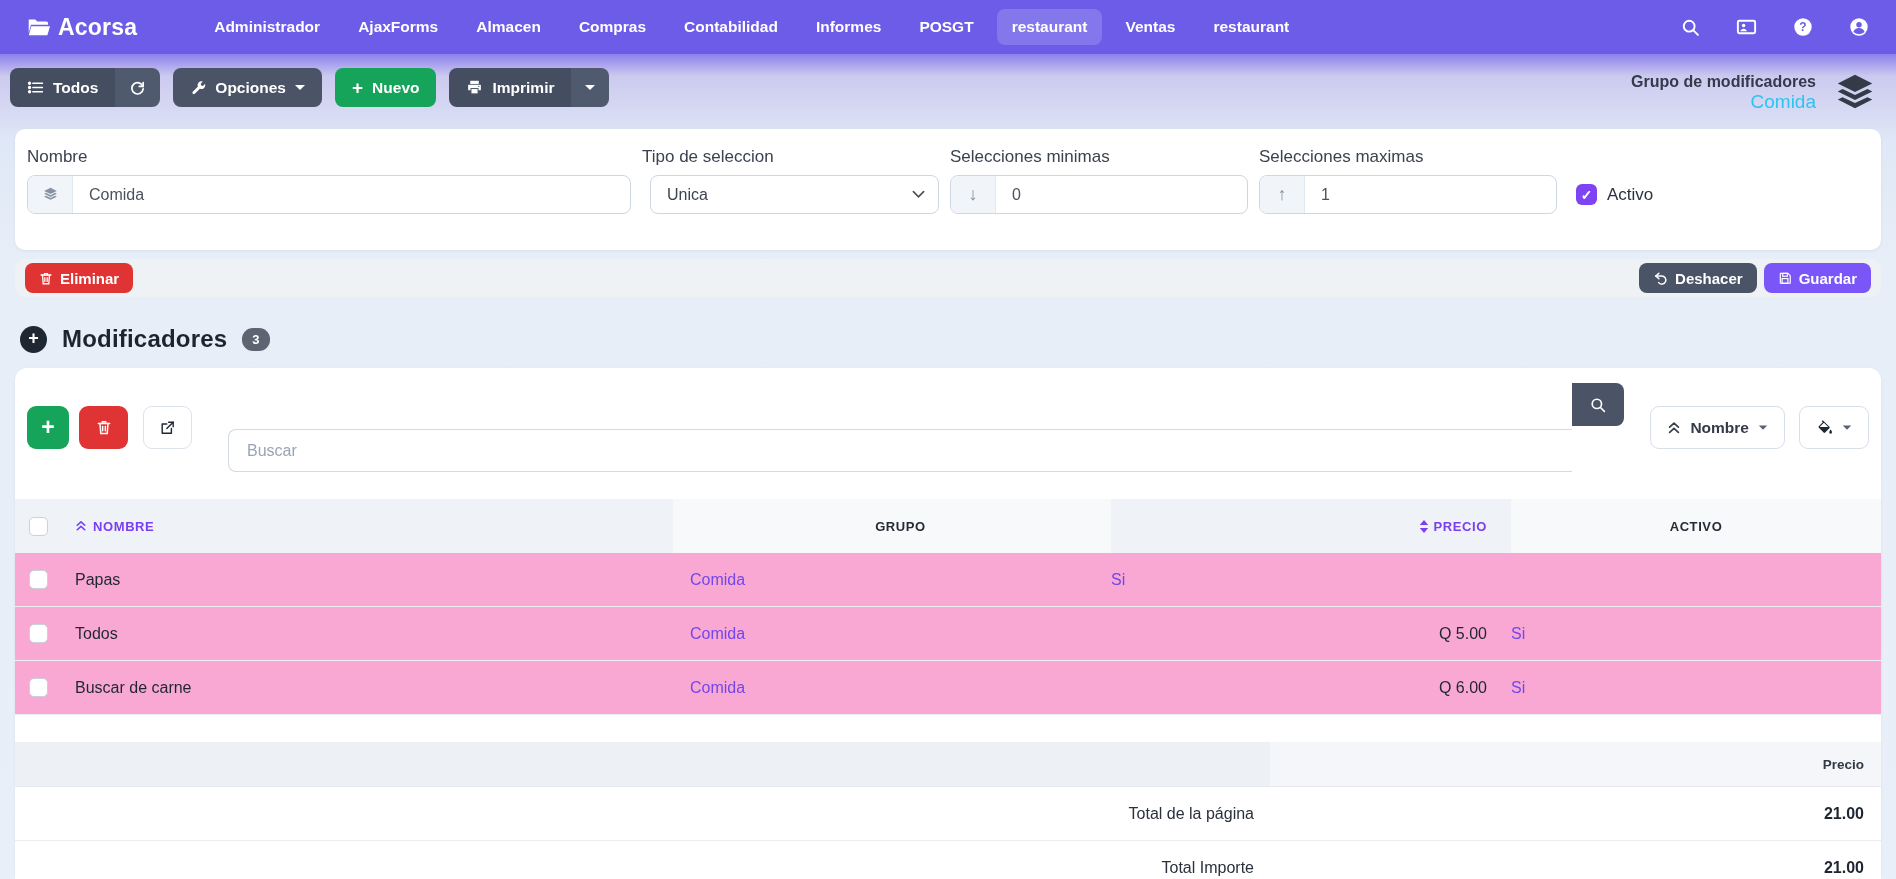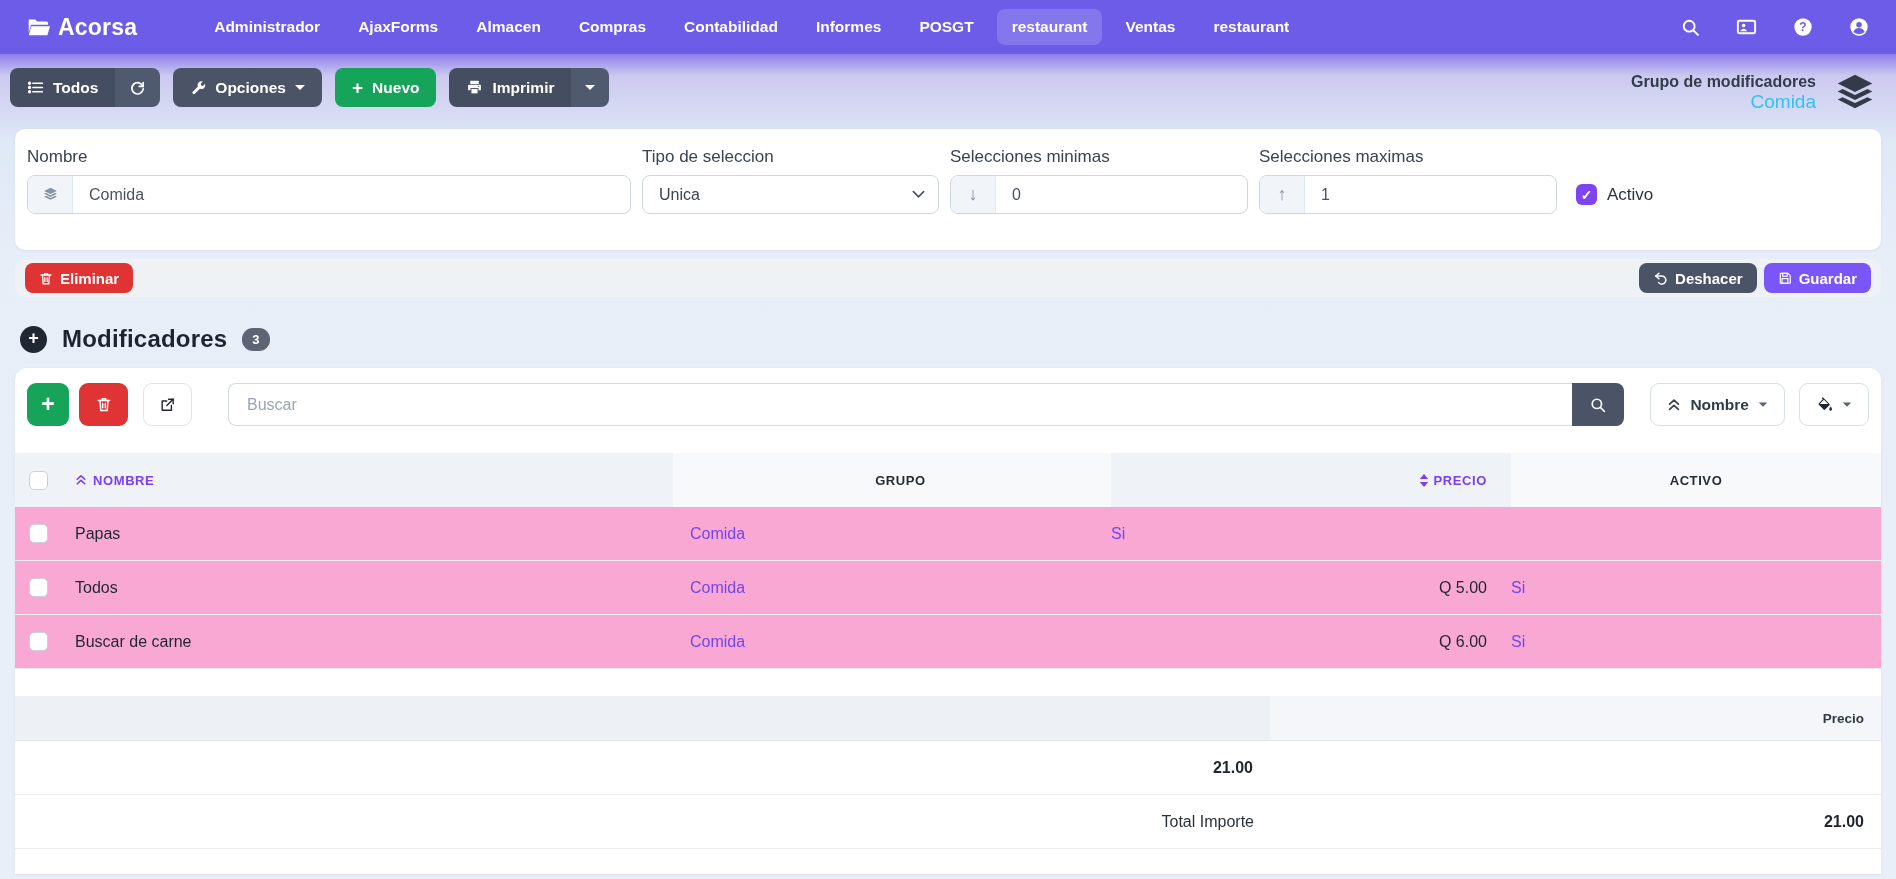--- a/index.html
+++ b/index.html
@@ -40,21 +40,21 @@
   
   .form-card { margin:13px 15px 0; background:#fff; border-radius:10px; padding:18px 12px 36px; box-shadow:0 1px 3px rgba(25,39,70,.07); }
   .form-row { display:flex; gap:11px; align-items:flex-end; }
   .field { display:flex; flex-direction:column; }
   .field label { font-size:17px; color:#3a4350; margin-bottom:8px; }
   .f-nombre { width:604px; } .f-tipo { width:297px; } .f-min { width:298px; } .f-max { width:298px; }
   .input-group { display:flex; height:39px; border:1px solid #ced6e0; border-radius:8px; overflow:hidden; background:#fff; }
   .ig-prefix { width:45px; flex:0 0 45px; background:#f1f4f8; border-right:1px solid #e2e8ef; display:flex; align-items:center; justify-content:center; color:#8792a2; font-size:18px; }
   .input-group input { flex:1; min-width:0; border:0; outline:none; padding:0 16px; font-family:inherit; font-size:16px; color:#4a5260; background:transparent; }
   .input-yellow { background:#fcfcd6; }
-  .select-box { position:relative; height:39px; border:1px solid #ced6e0; border-radius:8px; background:#fff; display:flex; align-items:center; padding:0 38px 0 16px; font-size:16px; color:#3c4450; cursor:pointer; }
+  .select-box { position:relative; height:39px; border:1px solid #ced6e0; border-radius:8px; background:#fff; display:flex; align-items:center; padding:0 38px 0 16px; font-size:16px; color:#3c4450; cursor:pointer;margin-left:8px; }
   .select-box .chev { position:absolute; right:13px; top:14px; }
   .check-field { display:flex; align-items:center; gap:10px; margin:0 0 9px 8px; }
   .checkbox { width:21px; height:21px; border-radius:6px; background:#7e43f2; color:#fff; display:flex; align-items:center; justify-content:center; font-size:14px; font-weight:bold; cursor:pointer; }
   .check-field span.lbl { font-size:17px; color:#2c3340; }
 
   
   .action-bar { margin:9px 15px 0; background:#eff2f5; border-radius:10px; padding:4px 10px; height:38px; display:flex; align-items:center; justify-content:space-between; }
   .btn-sm { height:30px; padding:0 14px; font-size:15px; border-radius:8px; gap:7px; }
   .btn-red { background:#e03434; }
   .btn-purple { background:#7a55f7; }
@@ -67,21 +67,21 @@
   .count-badge { background:#5d6573; color:#fff; font-size:13px; font-weight:700; padding:4px 10px; border-radius:11px; }
 
   
   .table-card { margin:0 15px; background:#fff; border-radius:12px 12px 0 0; height:506px; box-shadow:0 1px 3px rgba(25,39,70,.07); }
   .grid-toolbar { display:flex; align-items:center; padding:15px 12px 13px; }
   .btn-sq { height:43px; border:0; border-radius:9px; display:inline-flex; align-items:center; justify-content:center; cursor:pointer; color:#fff; }
   .sq-plus { width:42px; background:#16a35a; font-size:23px; font-weight:bold; }
   .sq-trash { width:49px; background:#e03434; margin-left:10px; }
   .sq-export { width:49px; background:#fff; border:1px solid #dde3ea; color:#1f2733; margin-left:15px; }
   .search-wrap { display:flex; flex:1; margin-left:36px; }
-  .search-wrap input { flex:1; min-width:0; height:43px; border:1px solid #d3dae3; border-right:0; border-radius:8px 0 0 8px; padding:10px 18px; font-family:inherit; font-size:16px; color:#3c4450; outline:none; }
+  .search-wrap input { flex:1; min-width:0; height:43px; border:1px solid #d3dae3; border-right:0; border-radius:8px 0 0 8px; padding:10px 18px; font-family:inherit; font-size:16px; color:#3c4450; outline:none;margin-top:46px; }
   .search-wrap input::placeholder { color:#9aa4b2; }
   .search-go { width:52px; height:43px; border:0; border-radius:0 8px 8px 0; background:#4a5466; display:flex; align-items:center; justify-content:center; cursor:pointer; }
   .dd { height:43px; background:#fff; border:1px solid #d9dfe7; border-radius:9px; display:inline-flex; align-items:center; gap:9px; padding:0 16px; font-size:15.5px; font-weight:600; color:#333b48; cursor:pointer; }
   .dd-sort { margin-left:26px; }
   .dd-paint { margin-left:14px; }
   .dd .caret { border-top-color:#5a6372; transform:scale(.85); }
 
   .grid { font-size:16px; margin-top:14px; }
   .grow { display:grid; grid-template-columns:46px 612px 438px 400px 1fr; align-items:center; }
   .ghead { height:54px; font-size:13px; font-weight:700; letter-spacing:.6px; text-transform:uppercase; }
@@ -441,20 +441,21 @@
       </div>
     </div>
 
     <div class="gspacer"></div>
 
     <div class="gfoot-band">
       <div class="l"></div>
       <div class="r">Precio</div>
     </div>
     <div class="total-row">
+      <div class="lab">Total de la página</div>
       <div class="val">21.00</div>
     </div>
     <div class="total-row">
       <div class="lab">Total Importe</div>
       <div class="val">21.00</div>
     </div>
   </div>
 </section>
 
 </body></html>

